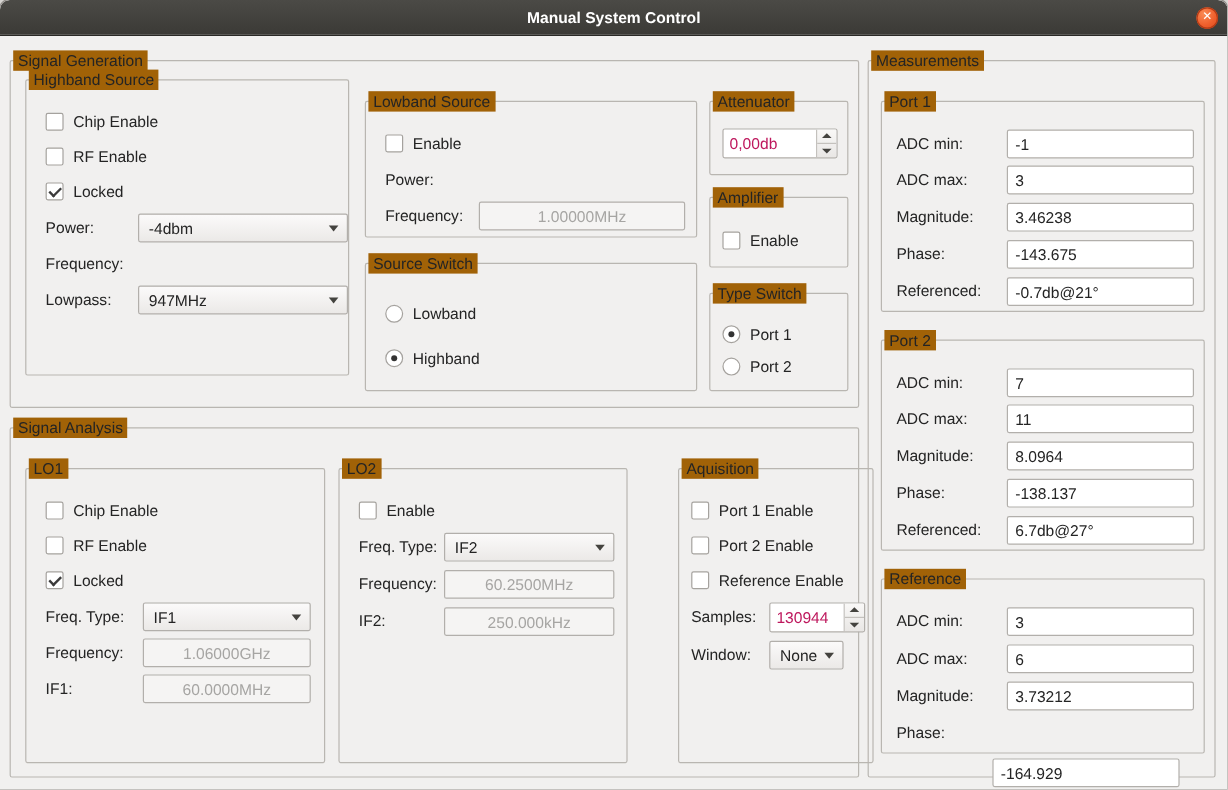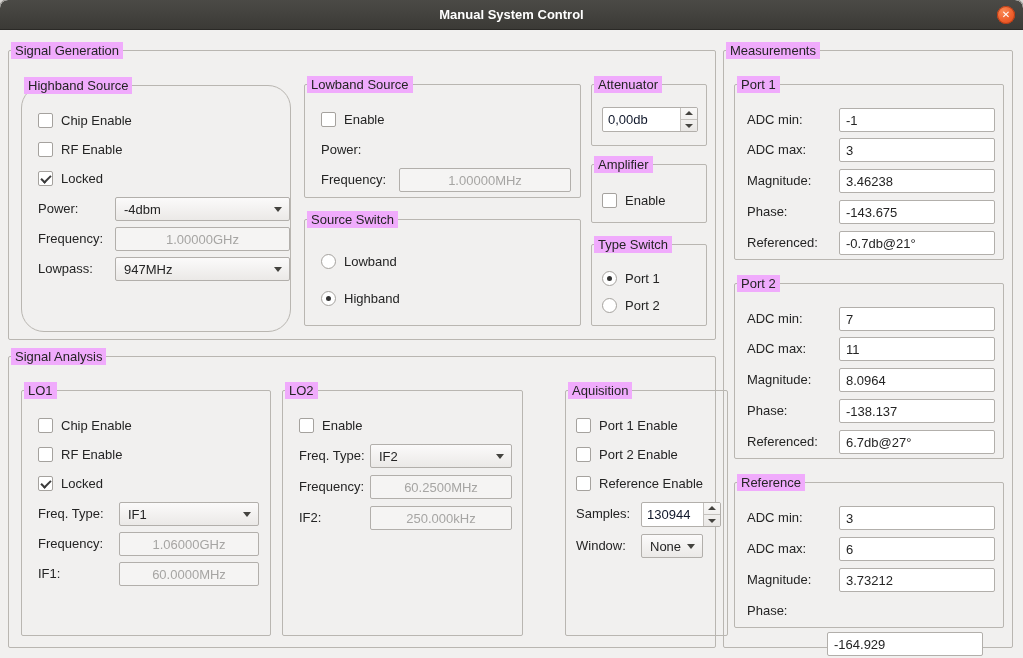--- a/index.html
+++ b/index.html
@@ -28,21 +28,21 @@
     background:radial-gradient(circle at 35% 30%, #fa8a55 0%, #ef5f2c 55%, #d9481d 100%);
     box-shadow:inset 0 0 0 1px #b53c16;
     color:#fff; font-size:10px; line-height:18px; text-align:center;
     cursor:pointer;
   }
 
   
   .groupbox { position:absolute; border:1px solid #b9b6b1; border-radius:2px; }
   .gb-title {
     position:absolute; top:-9px; left:2px;
-    background:#f0abfc; padding:0 4px; line-height:17px; white-space:nowrap;
+    background:#a16207; padding:0 4px; line-height:17px; white-space:nowrap;
   }
 
   
   .glabel { position:absolute; line-height:16px; white-space:nowrap; }
 
   .check-row { position:absolute; display:flex; align-items:center; gap:8px; height:16px; cursor:default; }
   .checkbox {
     width:15px; height:15px; flex:0 0 15px;
     background:#ffffff; border:1px solid #a5a29e; border-radius:2px; position:relative;
   }
@@ -83,21 +83,21 @@
     background:#f5f4f3; color:#a6a5a3; text-align:center;
   }
 
   .spinbox {
     position:absolute; height:25px;
     border:1px solid #b2afab; border-radius:2px;
     background:#ffffff; display:flex; overflow:hidden;
   }
   .spin-input {
     flex:1 1 auto; min-width:0; border:0; padding:0 5px;
-    font:inherit; color:#0f172a; background:transparent; outline:none;
+    font:inherit; color:#be185d; background:transparent; outline:none;
   }
   .spin-buttons {
     flex:0 0 17px; display:flex; flex-direction:column;
     border-left:1px solid #c4c1bd;
     background:linear-gradient(#f9f8f7,#e9e7e5);
   }
   .spin-btn { flex:1; position:relative; cursor:pointer; }
   .spin-btn + .spin-btn { border-top:1px solid #c4c1bd; }
   .tri-up, .tri-down { position:absolute; left:4px; width:0; height:0;
     border-left:4px solid transparent; border-right:4px solid transparent; }
@@ -110,21 +110,21 @@
 <div class="window">
 
   <div class="titlebar">
     <span class="titlebar-text">Manual System Control</span>
     <span class="close-btn">✕</span>
   </div>
 
   <div class="groupbox" style="left:8px;top:50px;width:708px;height:290px;">
     <span class="gb-title">Signal Generation</span>
 
-    <div class="groupbox" style="left:12px;top:34px;width:270px;height:247px;border-radius:23px;">
+    <div class="groupbox" style="left:12px;top:15px;width:270px;height:247px;">
       <span class="gb-title">Highband Source</span>
 
       <div class="check-row" style="left:16px;top:26px;">
         <span class="checkbox"></span>
         <span>Chip Enable</span>
       </div>
       <div class="check-row" style="left:16px;top:55px;">
         <span class="checkbox"></span>
         <span>RF Enable</span>
       </div>
@@ -133,21 +133,20 @@
         <span>Locked</span>
       </div>
 
       <span class="glabel" style="left:16px;top:115px;">Power:</span>
       <div class="combo" style="left:93px;top:111px;width:175px;">
         <span class="combo-text">-4dbm</span>
         <span class="combo-arrow"></span>
       </div>
 
       <span class="glabel" style="left:16px;top:145px;">Frequency:</span>
-      <input class="tinput" disabled="" style="left: 93px; top: 141px; width: 175px;" value="1.00000GHz">
 
       <span class="glabel" style="left:16px;top:175px;">Lowpass:</span>
       <div class="combo" style="left:93px;top:171px;width:175px;">
         <span class="combo-text">947MHz</span>
         <span class="combo-arrow"></span>
       </div>
     </div>
 
     <div class="groupbox" style="left:295px;top:33px;width:277px;height:114px;">
       <span class="gb-title">Lowband Source</span>

